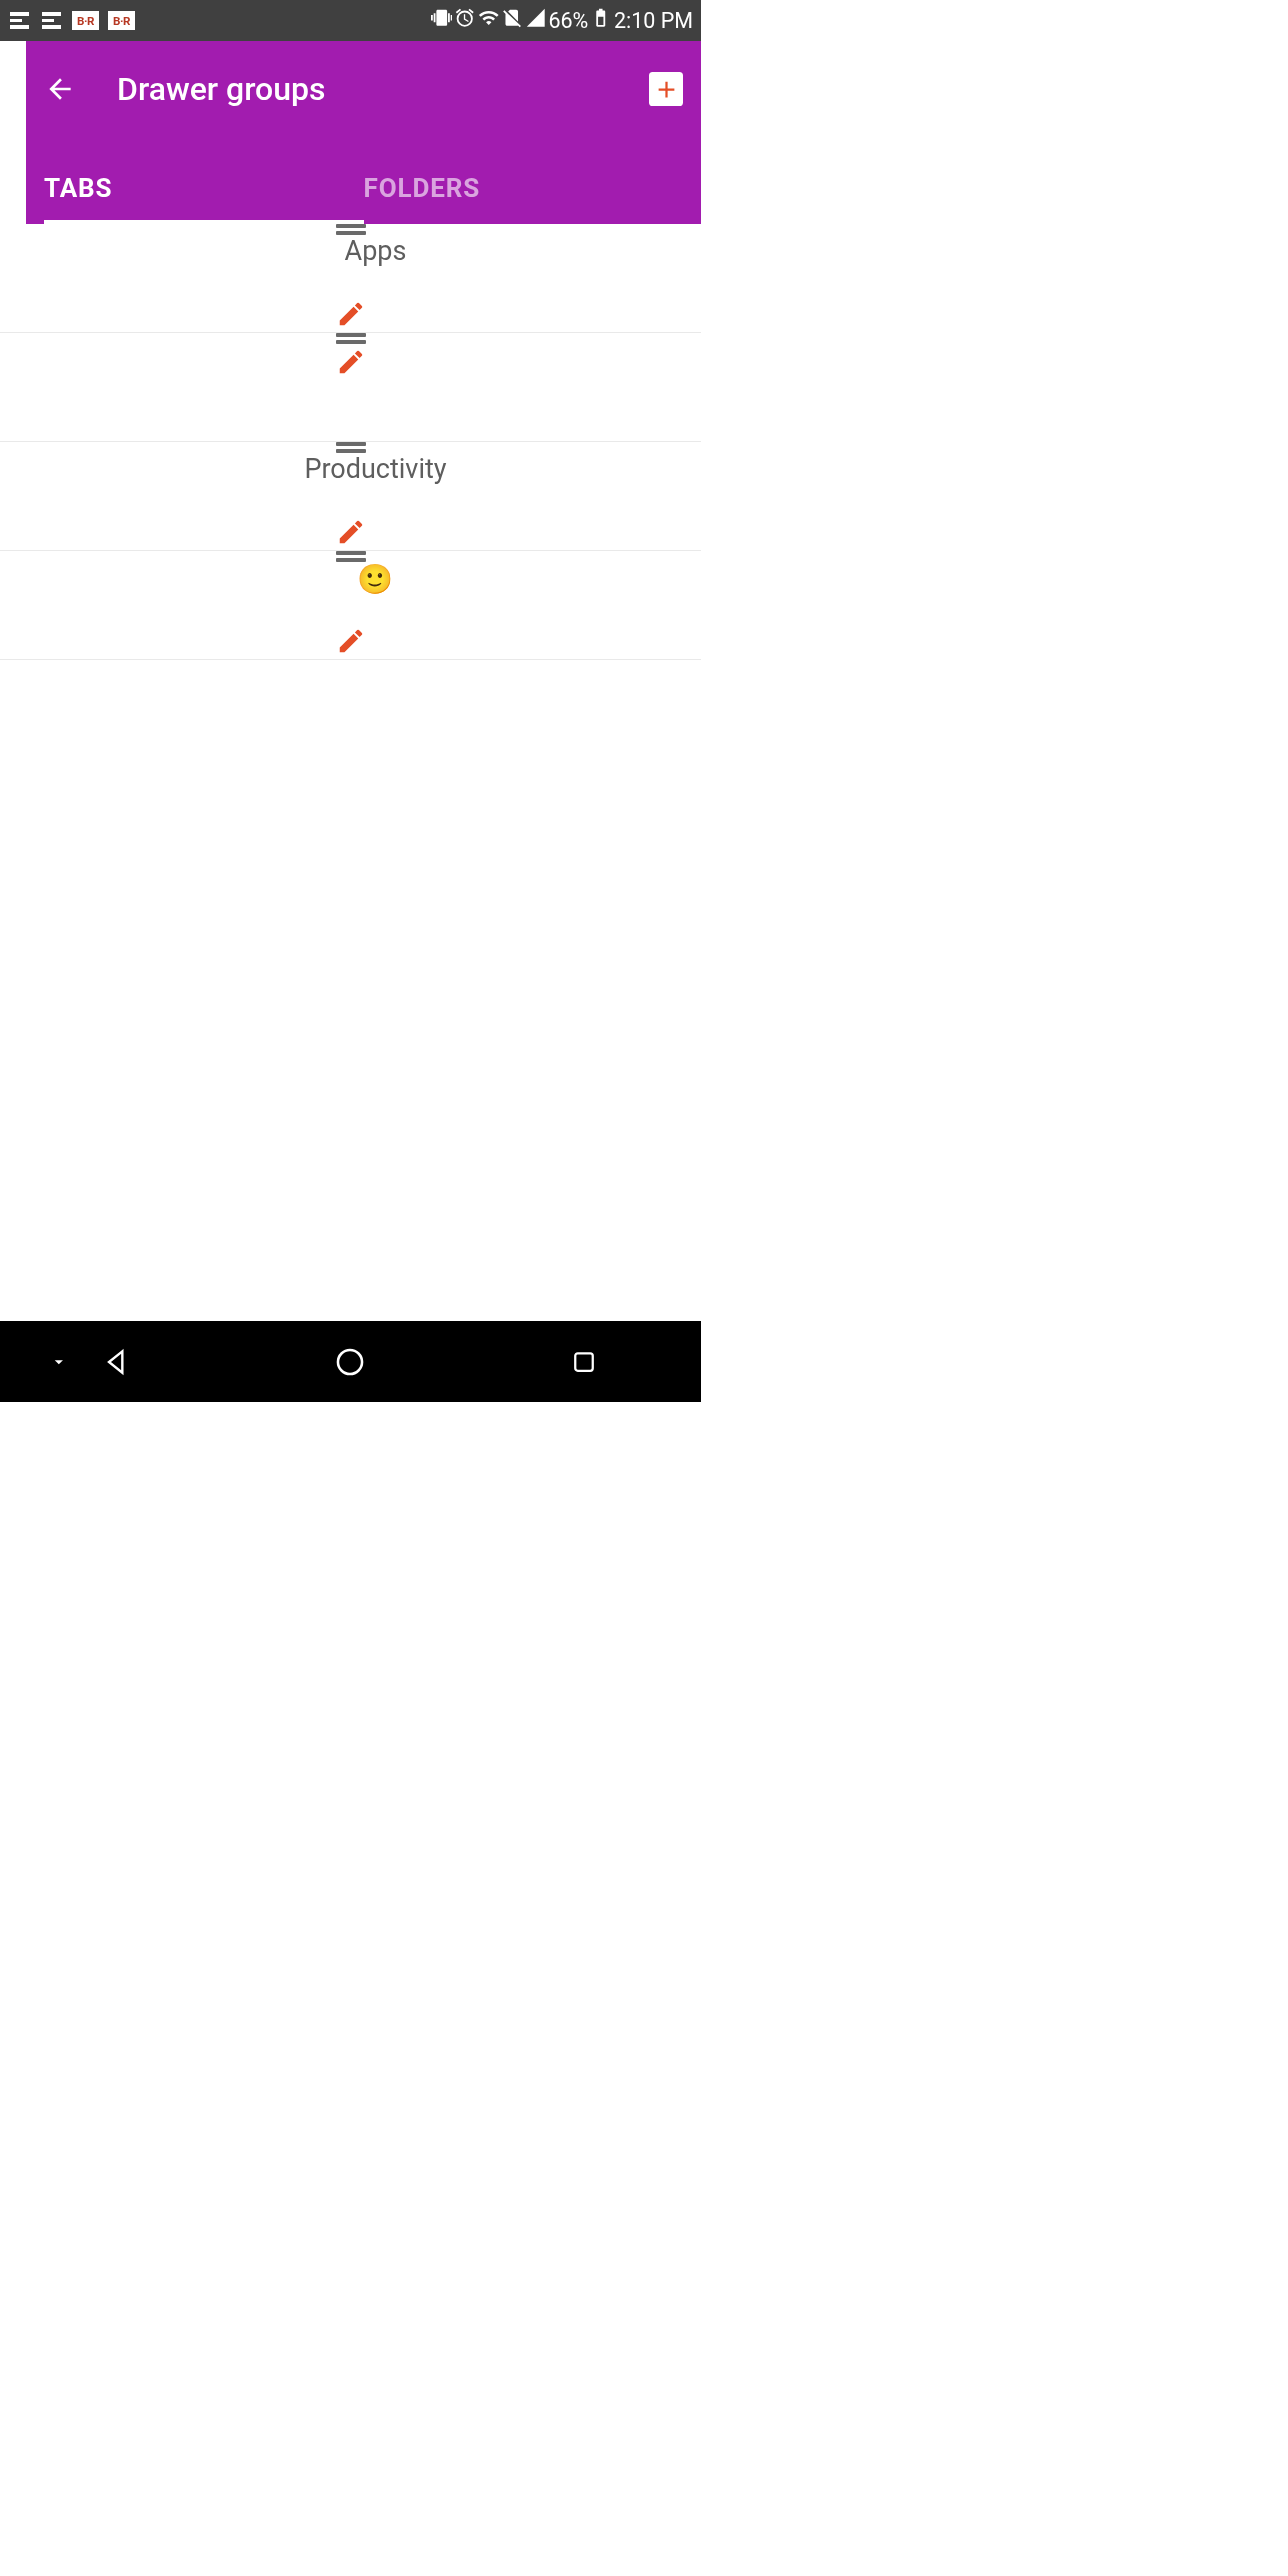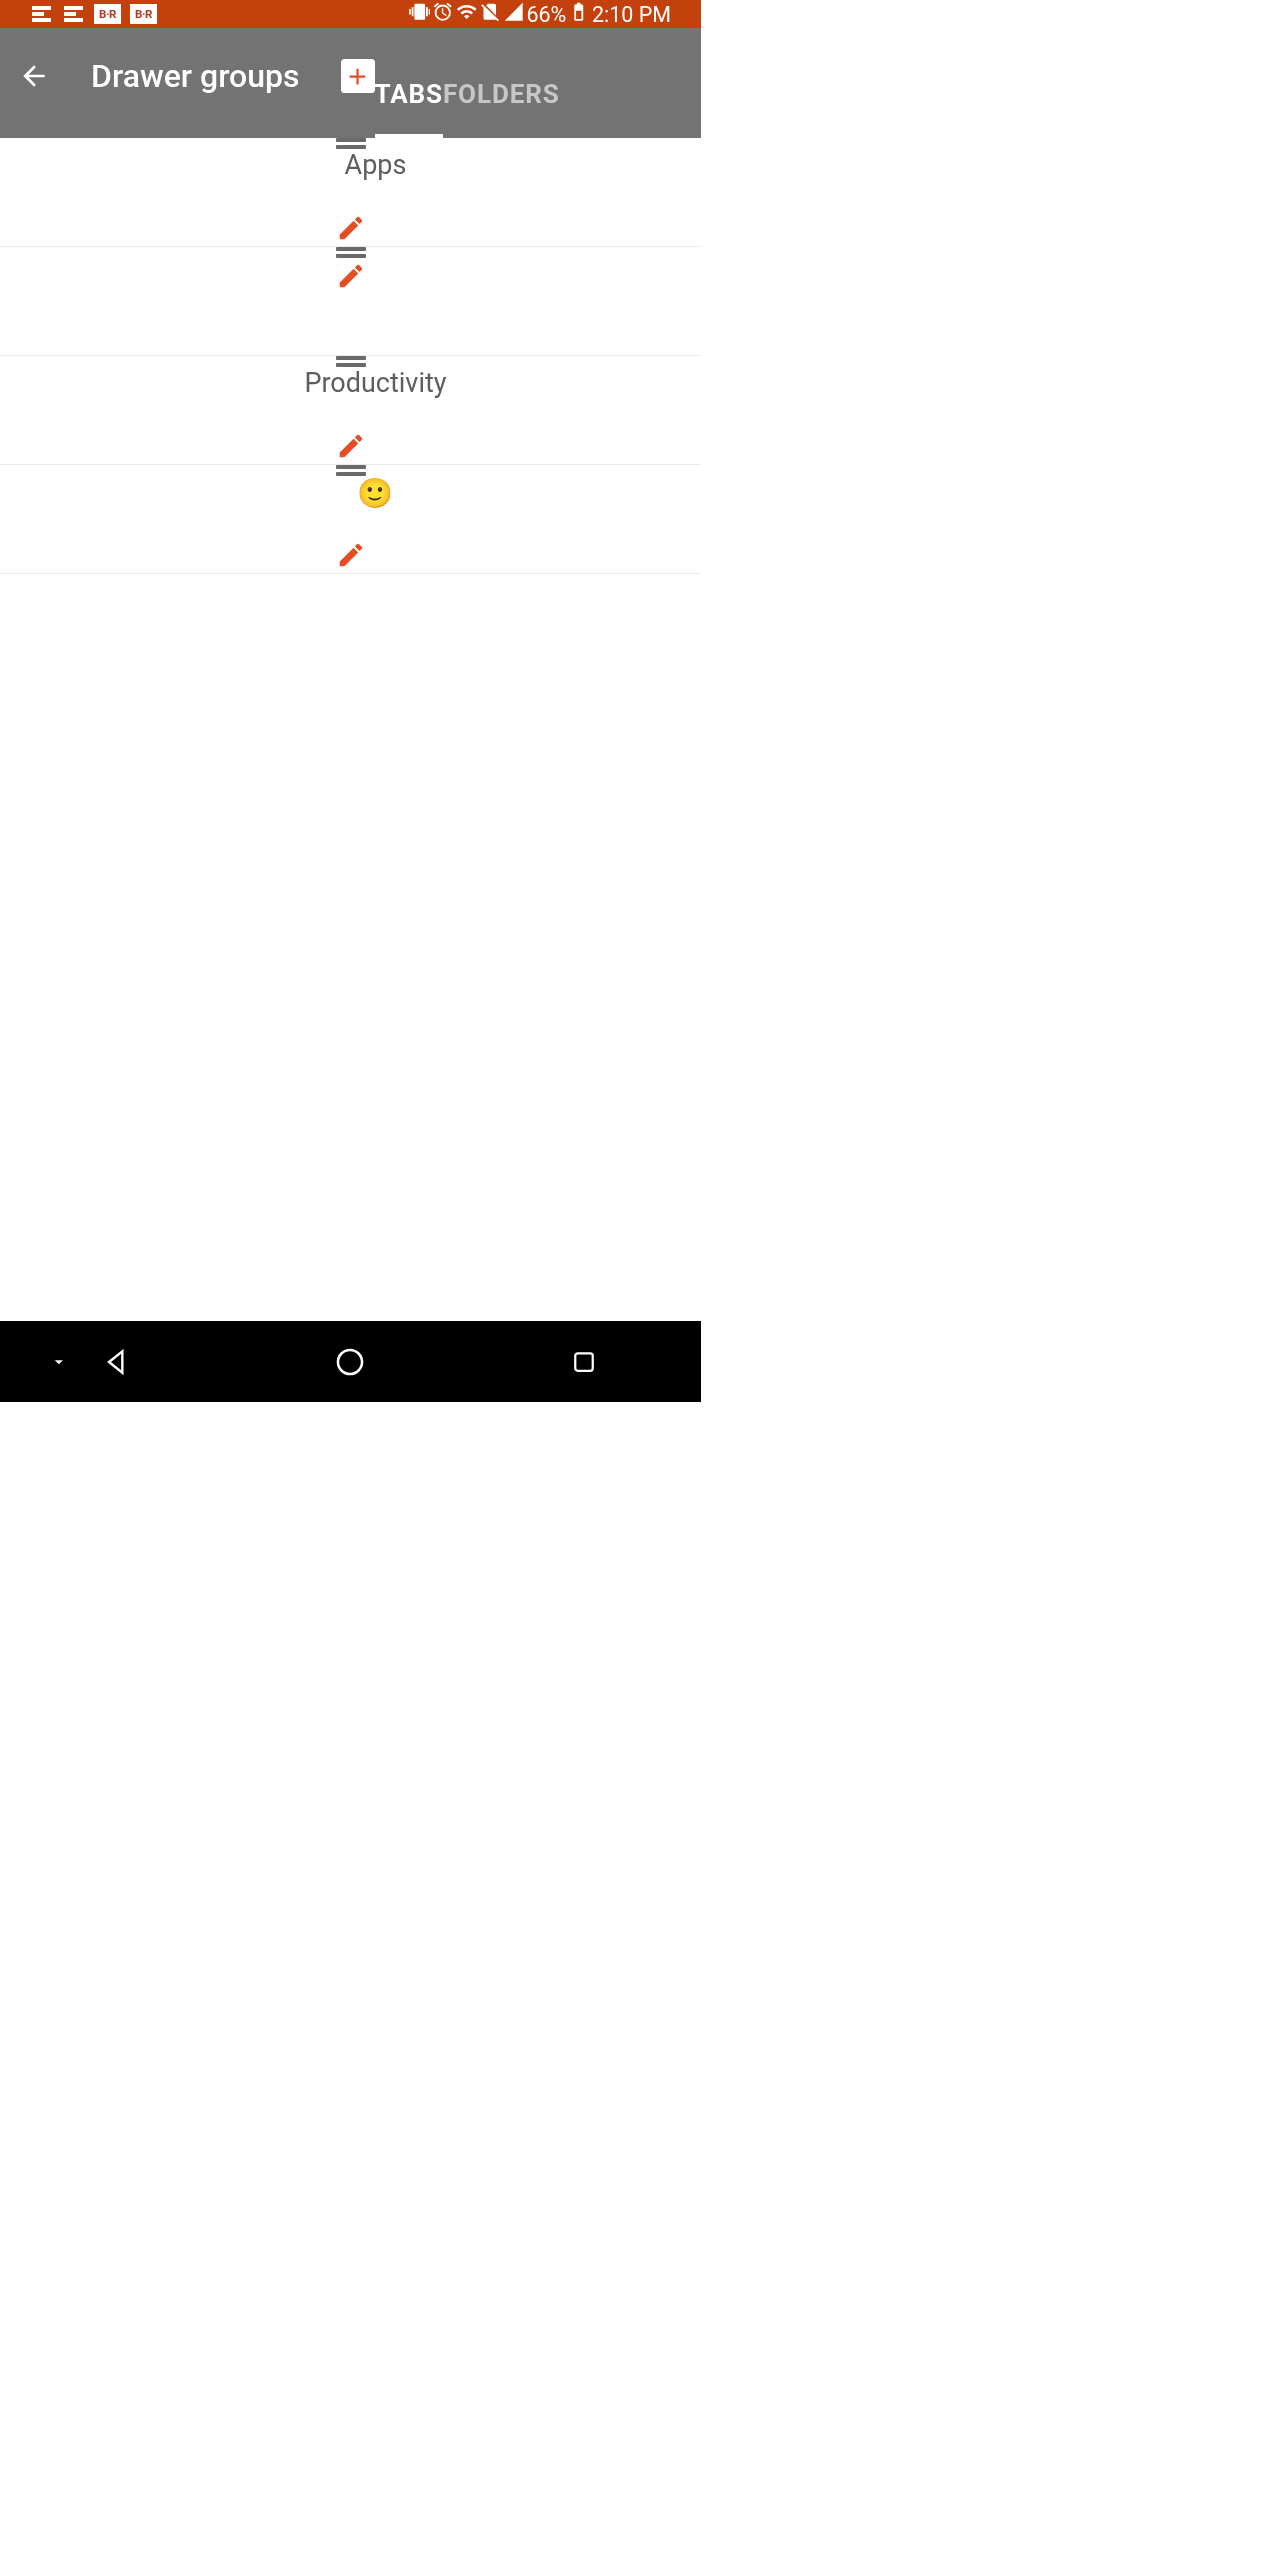--- a/index.html
+++ b/index.html
@@ -8,27 +8,27 @@
       height: 1402px;
       font-family: Roboto, -apple-system, Helvetica, Arial, sans-serif;
       display: flex;
       flex-direction: column;
       background: #ffffff;
       overflow: hidden;
     }
 
     
     .status-bar {
-      height: 28px;
-      background: #c2410c;
+      height: 41px;
+      background: #404040;
       color: #ffffff;
       display: flex;
       align-items: center;
       justify-content: space-between;
-      padding: 0 30px;
+      padding: 0 8px;
     }
     .status-left { display: flex; align-items: center; gap: 9px; }
     .status-right { display: flex; align-items: center; gap: 2px; font-size: 21.5px; }
     .notif-icon {
       width: 23px; height: 23px; display: inline-flex; align-items: center; justify-content: center;
     }
     .e-icon {
       display: inline-flex; flex-direction: column; gap: 2.7px;
     }
     .e-icon span { display: block; height: 3.6px; background: #fff; }
@@ -37,25 +37,26 @@
     .e-icon span:nth-child(3){ width: 19.7px; }
     .br-box {
       width: 27px; height: 19.7px; background: #fff; color: #b73823; font-size: 11.6px;
       font-weight: 700; display: inline-flex; align-items:center; justify-content:center;
       letter-spacing: -0.4px;
     }
     .icon-svg { width: 21.5px; height: 21.5px; fill: #fff; }
 
     
     .app-bar {
-      background: #737373;
+      background: #a21caf;
       color: #fff;
       padding: 29px 18px 0 18px;
       display: flex;
-      flex-direction: row;
+      flex-direction: column;
+      margin-left: 26px;
     }
     .app-bar-row {
       display: flex;
       align-items: center;
       gap: 41px;
       padding-bottom: 43px;
     }
     .back-btn { width: 32px; height: 32px; display:flex; align-items:center; justify-content:center; cursor:pointer; }
     .title { font-size: 32px; font-weight: 500; flex:1; }
     .add-btn {

